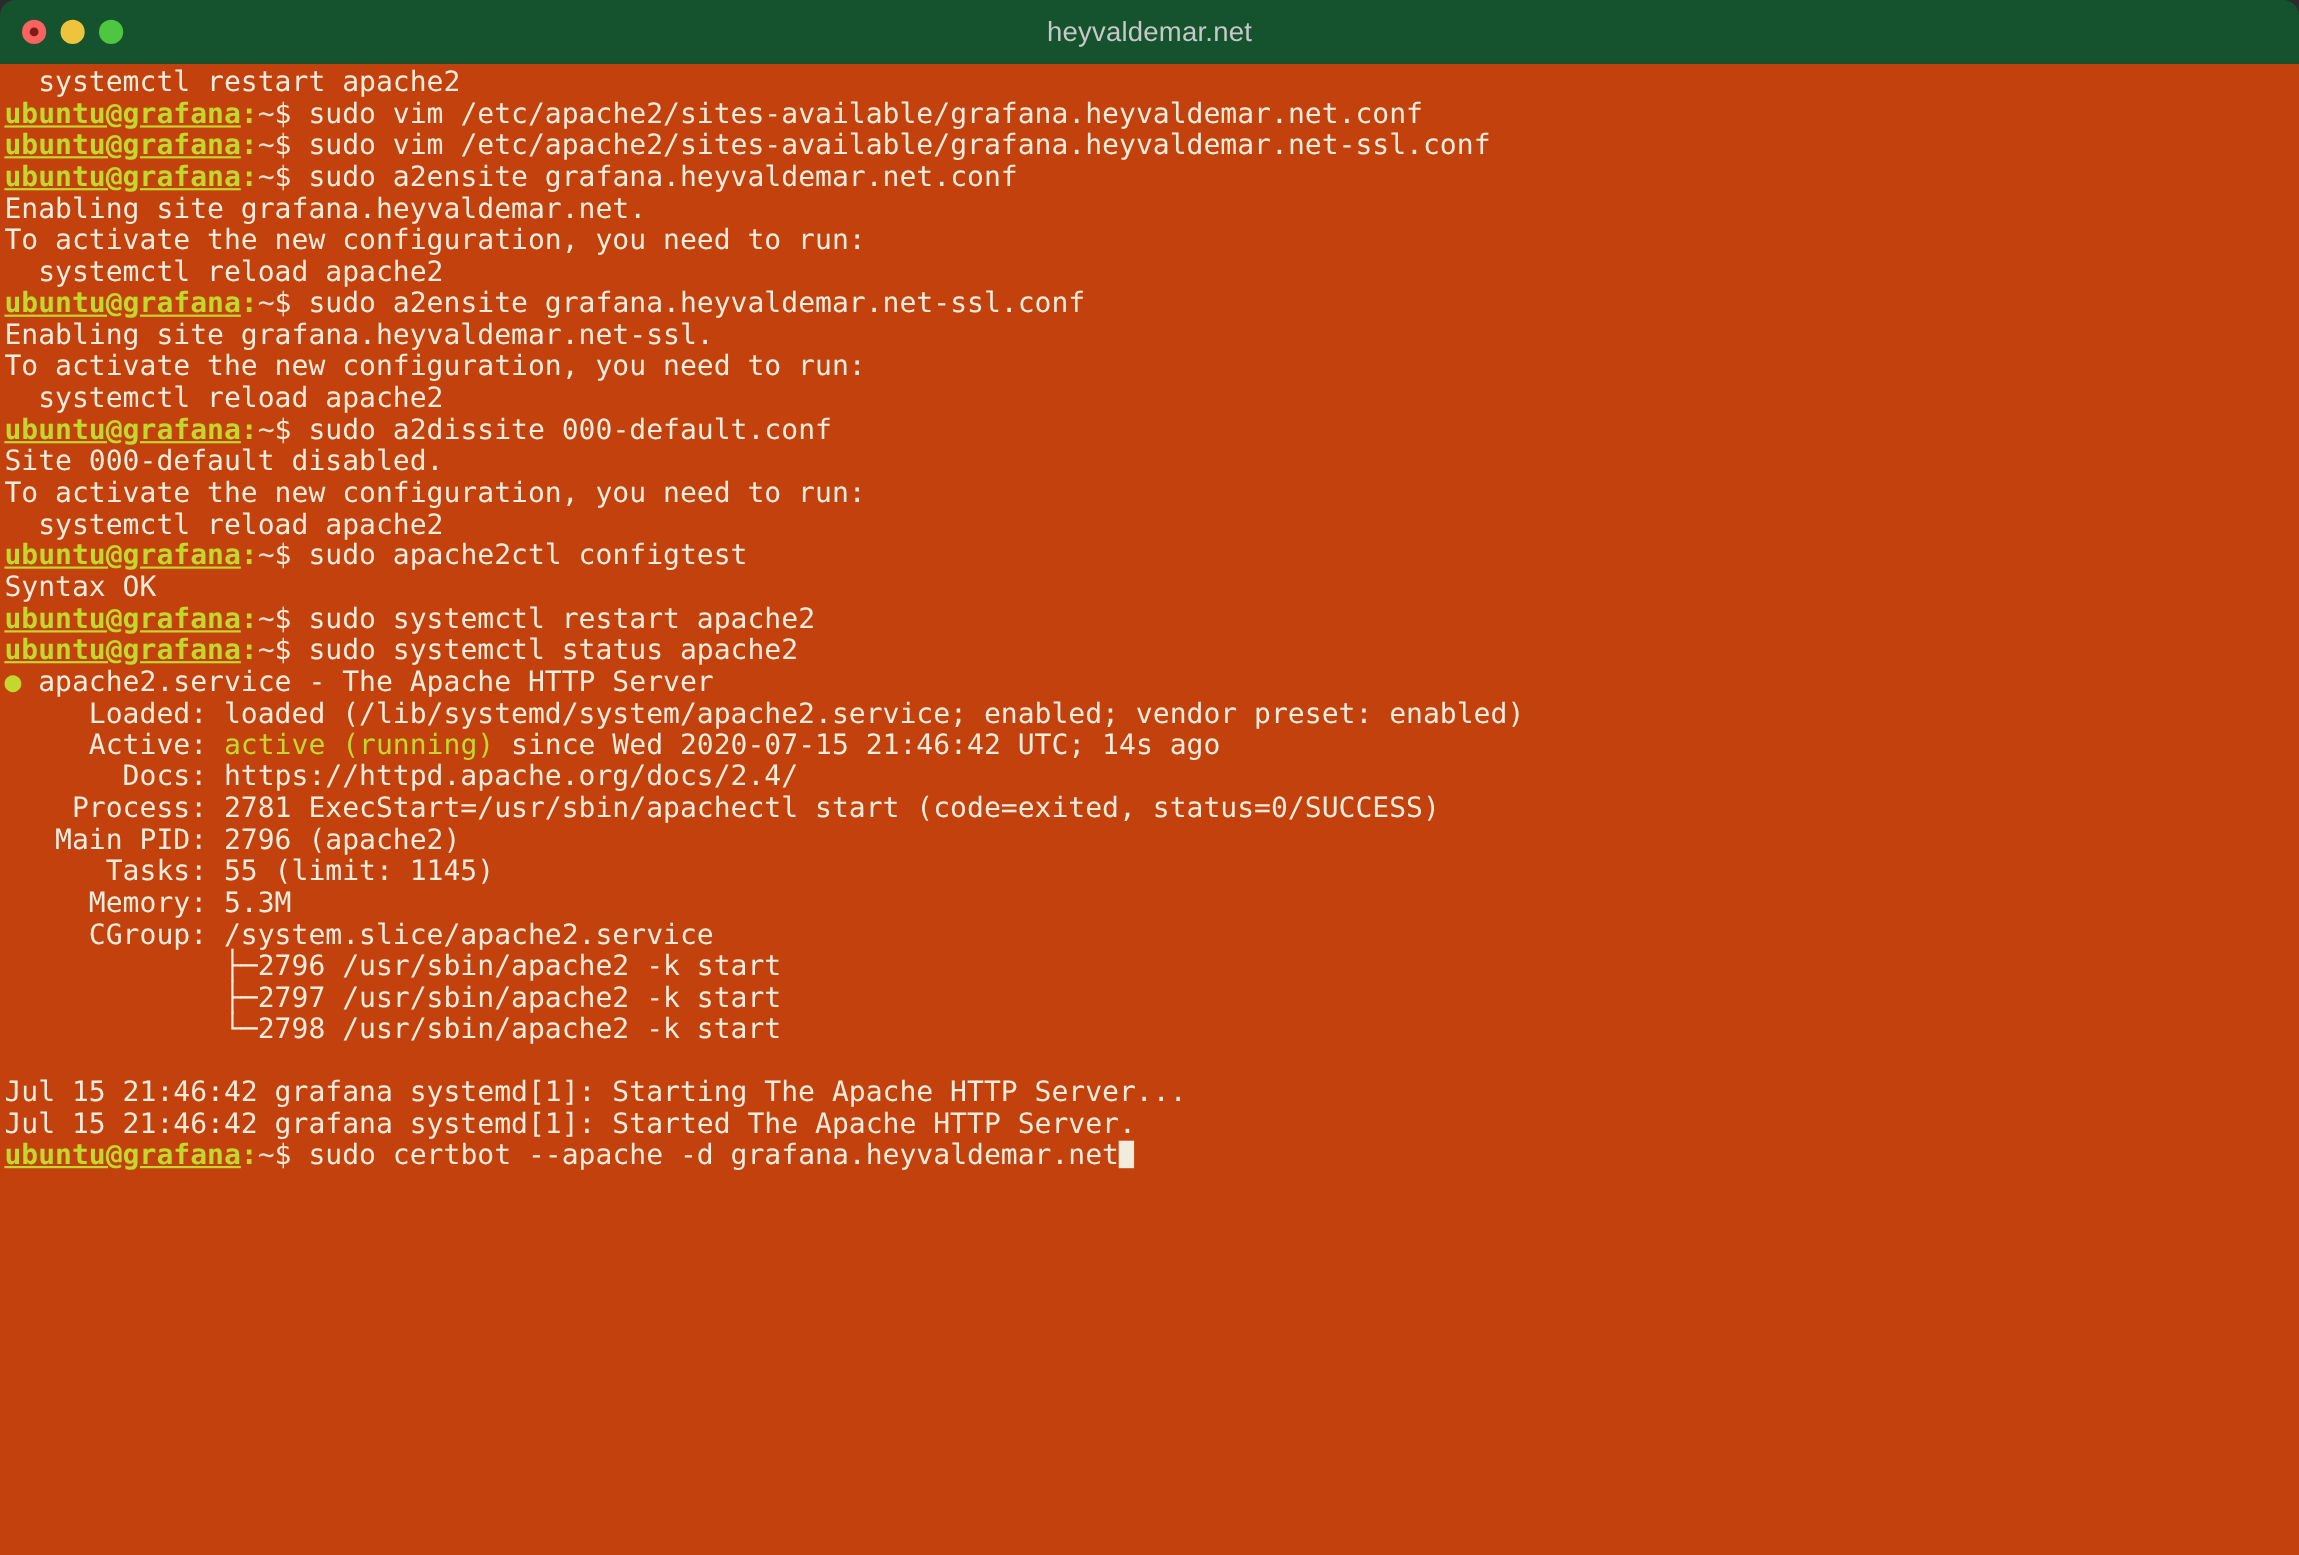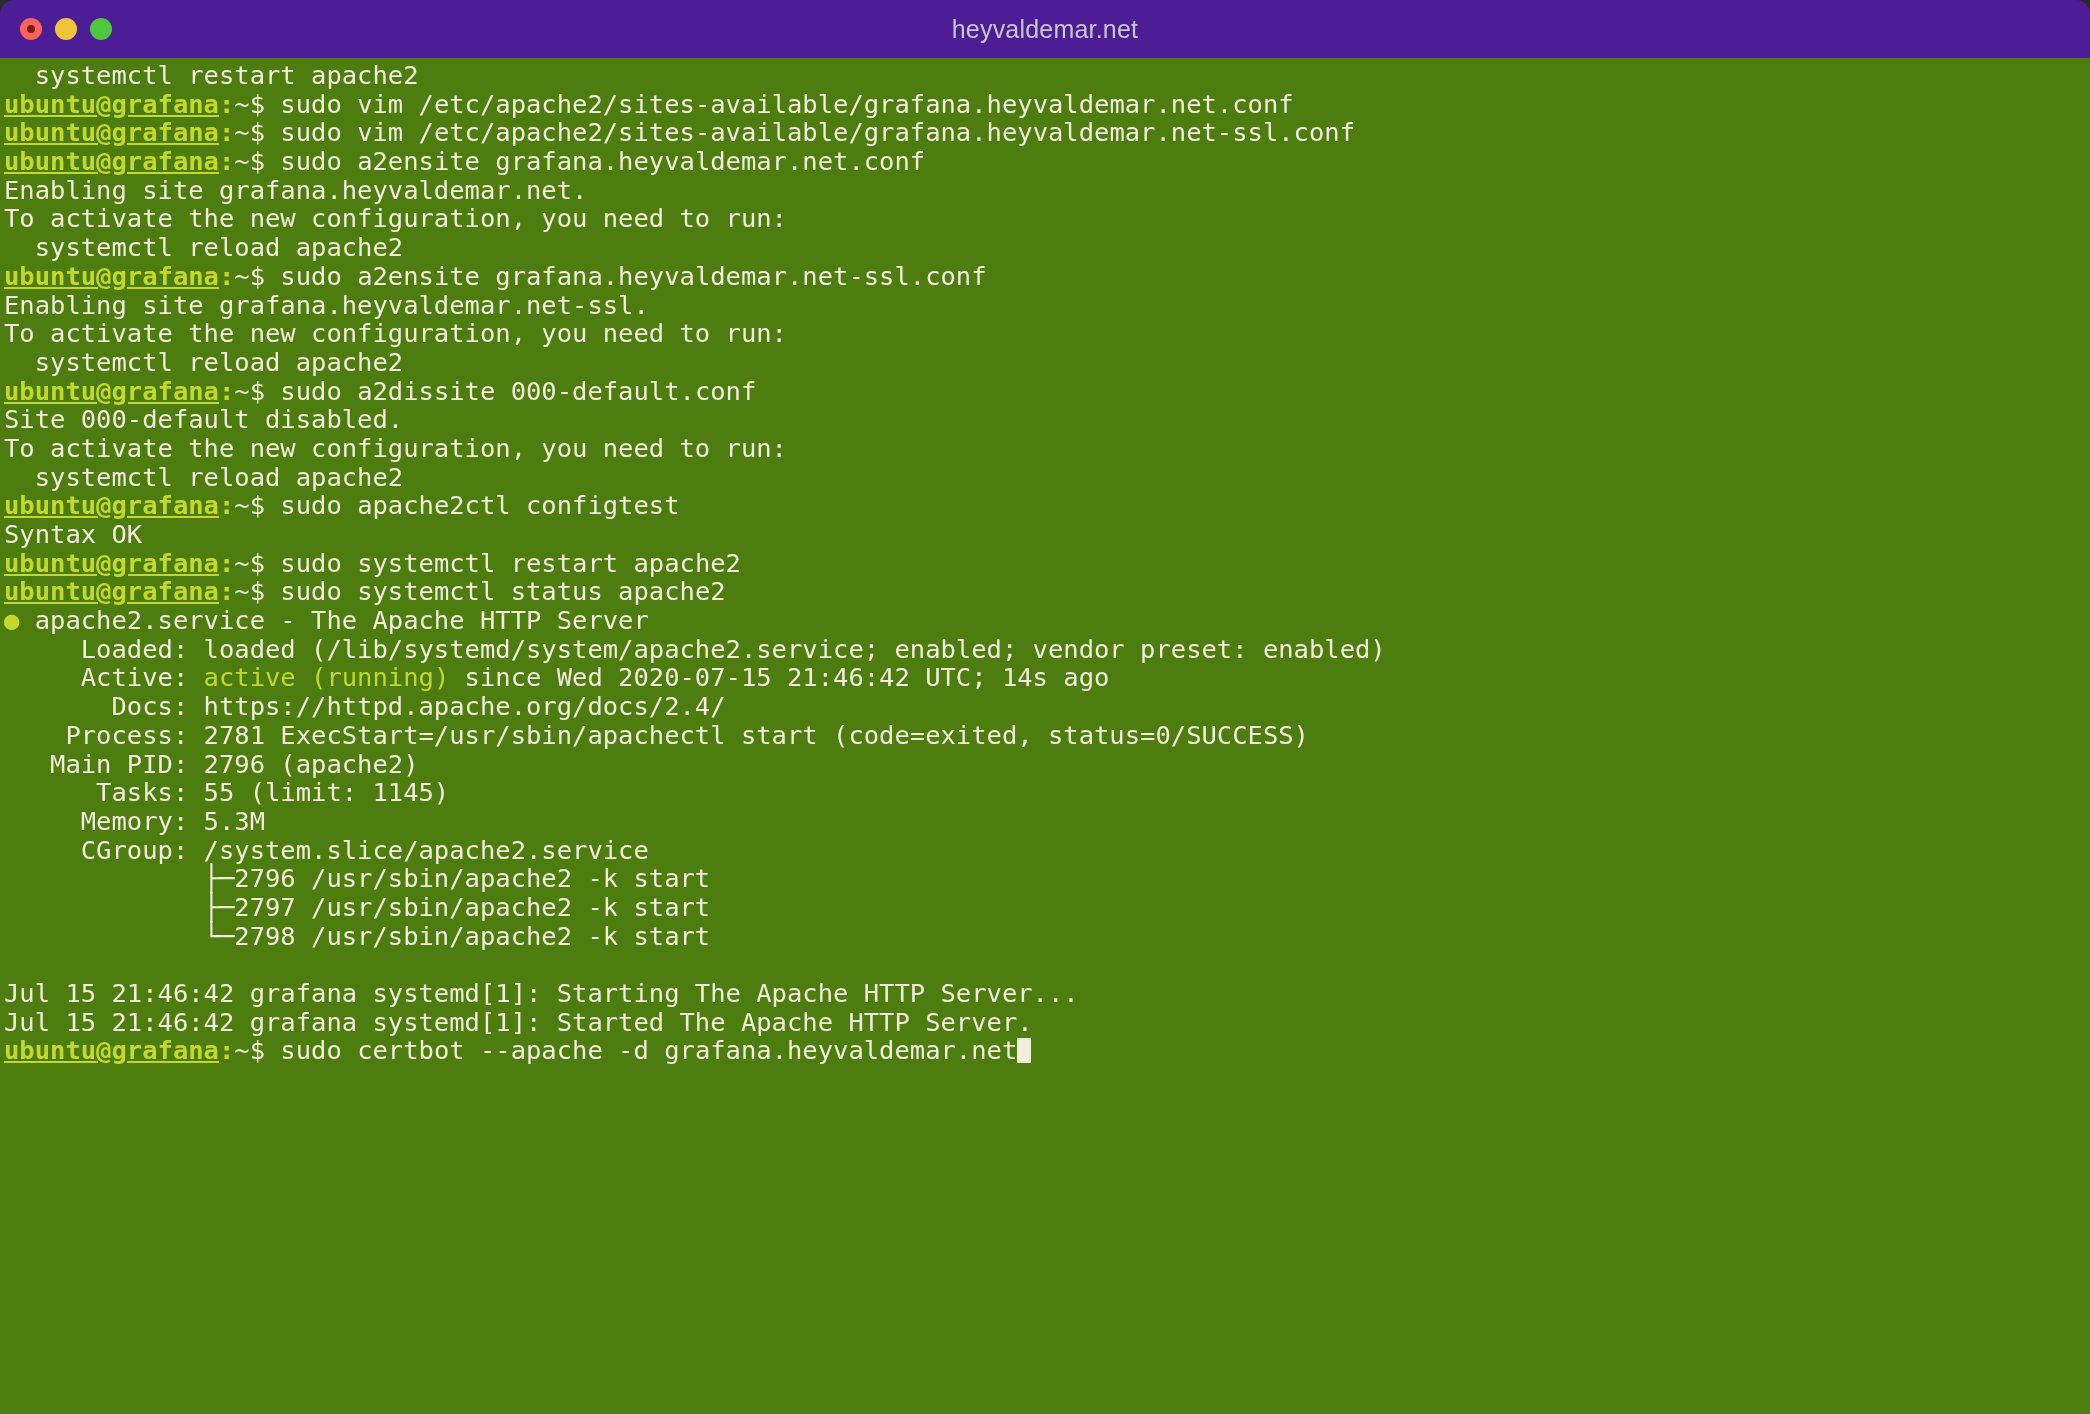--- a/index.html
+++ b/index.html
@@ -22,21 +22,21 @@
     background: #2b2b2b;
     border-radius: 14px 14px 0 0;
     overflow: hidden;
     box-sizing: border-box;
   }
 
   
   .titlebar {
     position: relative;
     height: 58px;
-    background: #4c1d95;
+    background: #14532d;
     display: flex;
     align-items: center;
   }
   .traffic-lights {
     display: flex;
     align-items: center;
     gap: 13px;
     padding-left: 20px;
   }
   .light {
@@ -68,21 +68,21 @@
     text-align: center;
     color: #c8c8c8;
     font-family: "Liberation Sans", sans-serif;
     font-size: 25px;
     letter-spacing: 0.2px;
     pointer-events: none;
   }
 
   
   .term {
-    background: #4d7c0f;
+    background: #c2410c;
     padding: 0 0 0 4px;
     height: 1356px;
     box-sizing: border-box;
   }
   .term-lines {
     font-family: "DejaVu Sans Mono", "Liberation Mono", monospace;
     font-size: 25.5px;
     line-height: 28.7px;
     color: #f2ecdc;
     white-space: pre;

